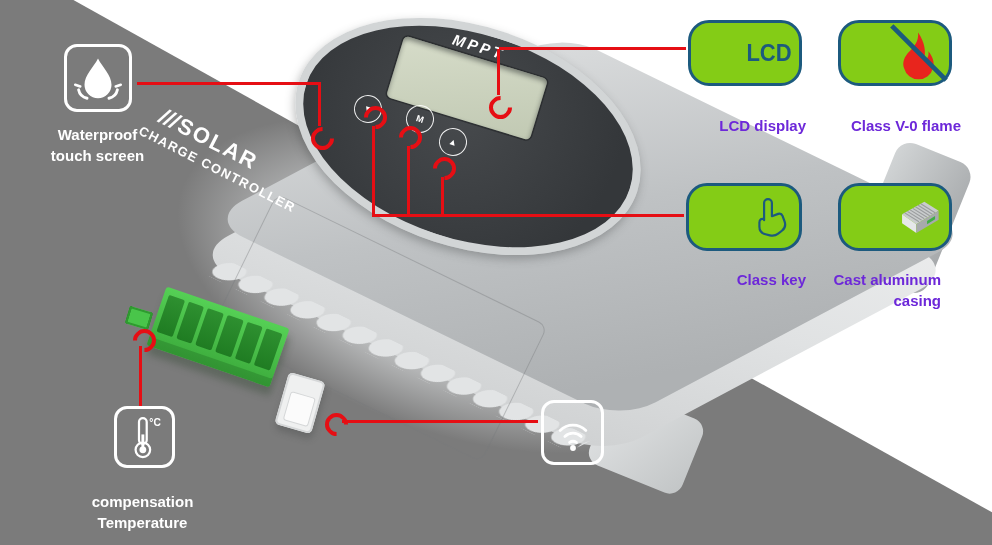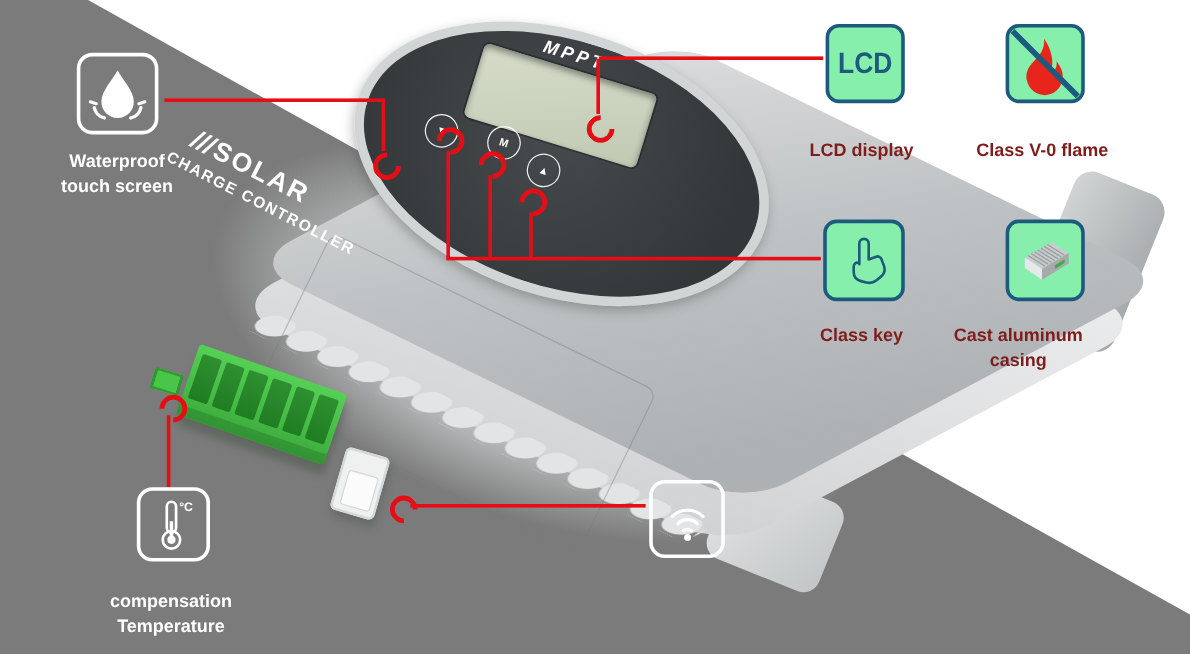--- a/index.html
+++ b/index.html
@@ -74,24 +74,24 @@
   
   .rline{position:absolute;background:#e60e14;z-index:10;}
   .arc{position:absolute;width:15px;height:15px;border:4px solid #e60e14;border-radius:50%;z-index:10;}
   .arc.open-top{border-top-color:transparent;transform:rotate(45deg);}
   .arc.open-bottom{border-bottom-color:transparent;transform:rotate(45deg);}
   .arc.open-right{border-right-color:transparent;transform:rotate(45deg);}
 
   
   .fbox{position:absolute;z-index:20;display:flex;align-items:center;justify-content:center;}
   .fbox.white{border:3px solid #fff;border-radius:13px;}
-  .fbox.teal{border:3.5px solid #1c5a7e;border-radius:11px;background:#86efac;}
+  .fbox.teal{border:3.5px solid #1c5a7e;border-radius:21px;background:#84cc16;padding-left:48px;}
   .flabel{position:absolute;z-index:20;text-align:center;font-weight:bold;font-size:15px;line-height:1.4;}
   .flabel.white{color:#fff;}
-  .flabel.teal{color:#7f1d1d;}
+  .flabel.teal{color:#6d28d9;text-align:right;}
   .lcd-glyph{font-size:22px;font-weight:bold;color:#1c5a7e;letter-spacing:0;transform:scaleY(1.12);}
 </style>
 </head>
 <body>
 
 <div id="stage">
 
   <div class="bg-dark"></div>
   <div class="halo"></div>
 

